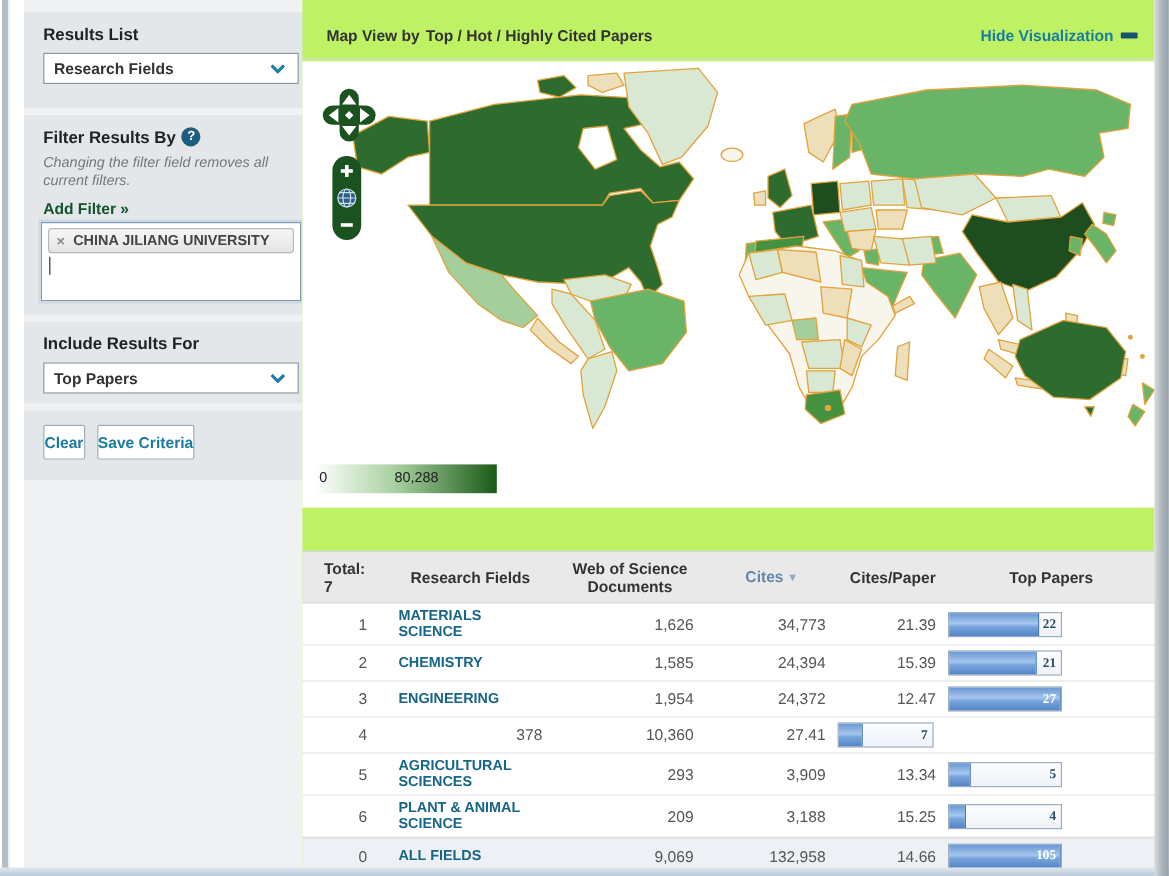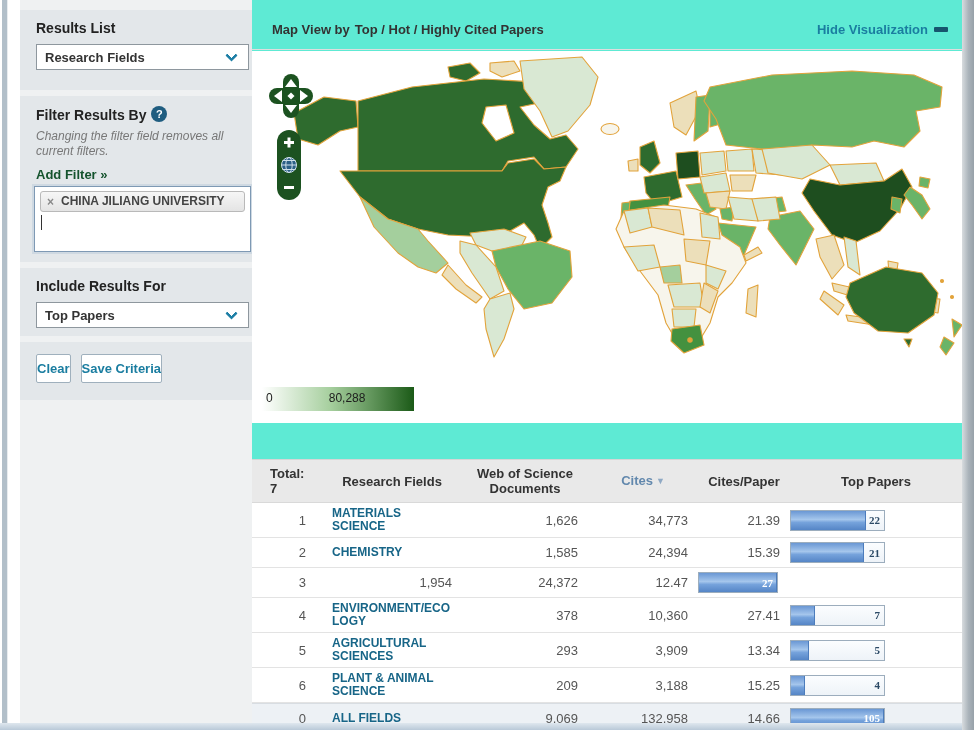--- a/index.html
+++ b/index.html
@@ -39,21 +39,21 @@
   .tag-x { position:absolute; left:6px; top:3px; color:#8a8a8a; font-weight:bold;
     font-size:12px; cursor:pointer; }
   .filter-input-line { position:relative; height:20px; }
   .caret { position:absolute; left:6px; top:3px; width:1px; height:15px; background:#333; }
   .btn-row { display:flex; gap:10px; padding:12px 0 0 16px; }
   .btn { background:#fff; border:1px solid #9fb0bd; border-radius:2px; color:#1a7da0;
     font-weight:bold; font-size:13px; padding:6px 0; cursor:pointer;
     font-family:"Liberation Sans",sans-serif; }
 
   
-  .main { position:absolute; left:252px; top:0; width:710px; height:730px; background:#5eead4; }
+  .main { position:absolute; left:252px; top:0; width:710px; height:730px; background:#bef264; }
   .map-header { position:absolute; left:0; top:10px; width:710px; height:40px;
     border-bottom:1px solid #ddd; display:flex; align-items:center; }
   .map-title { font-size:13px; font-weight:bold; color:#333; padding-left:20px; }
   .map-title .t2 { margin-left:5px; }
   .hide-link { margin-left:auto; display:flex; align-items:center; gap:6px; padding-right:14px;
     font-size:13px; font-weight:bold; color:#1a7da0; cursor:pointer; }
   .hide-minus { width:14px; height:5px; background:#17556e; border-radius:1px; }
 
   .map-area { position:absolute; left:0; top:51px; width:710px; height:372px; background:#fff; }
   .map-svg { position:absolute; left:0; top:0; }
@@ -328,34 +328,34 @@
     <div class="cell-bar">
       <div class="bar-track">
         <div class="bar-fill" style="width: 78%;"></div>
         <span class="bar-val">21</span>
       </div>
     </div>
   </div>
 
   <div class="trow">
     <div class="cell-rank">3</div>
+    <div class="cell-field">ENGINEERING</div>
     <div class="num">1,954</div>
     <div class="num">24,372</div>
     <div class="num">12.47</div>
     <div class="cell-bar">
       <div class="bar-track">
         <div class="bar-fill" style="width: 100%;"></div>
         <span class="bar-val inside">27</span>
       </div>
     </div>
   </div>
 
   <div class="trow">
     <div class="cell-rank">4</div>
-    <div class="cell-field">ENVIRONMENT/ECOLOGY</div>
     <div class="num">378</div>
     <div class="num">10,360</div>
     <div class="num">27.41</div>
     <div class="cell-bar">
       <div class="bar-track">
         <div class="bar-fill" style="width: 26%;"></div>
         <span class="bar-val">7</span>
       </div>
     </div>
   </div>

